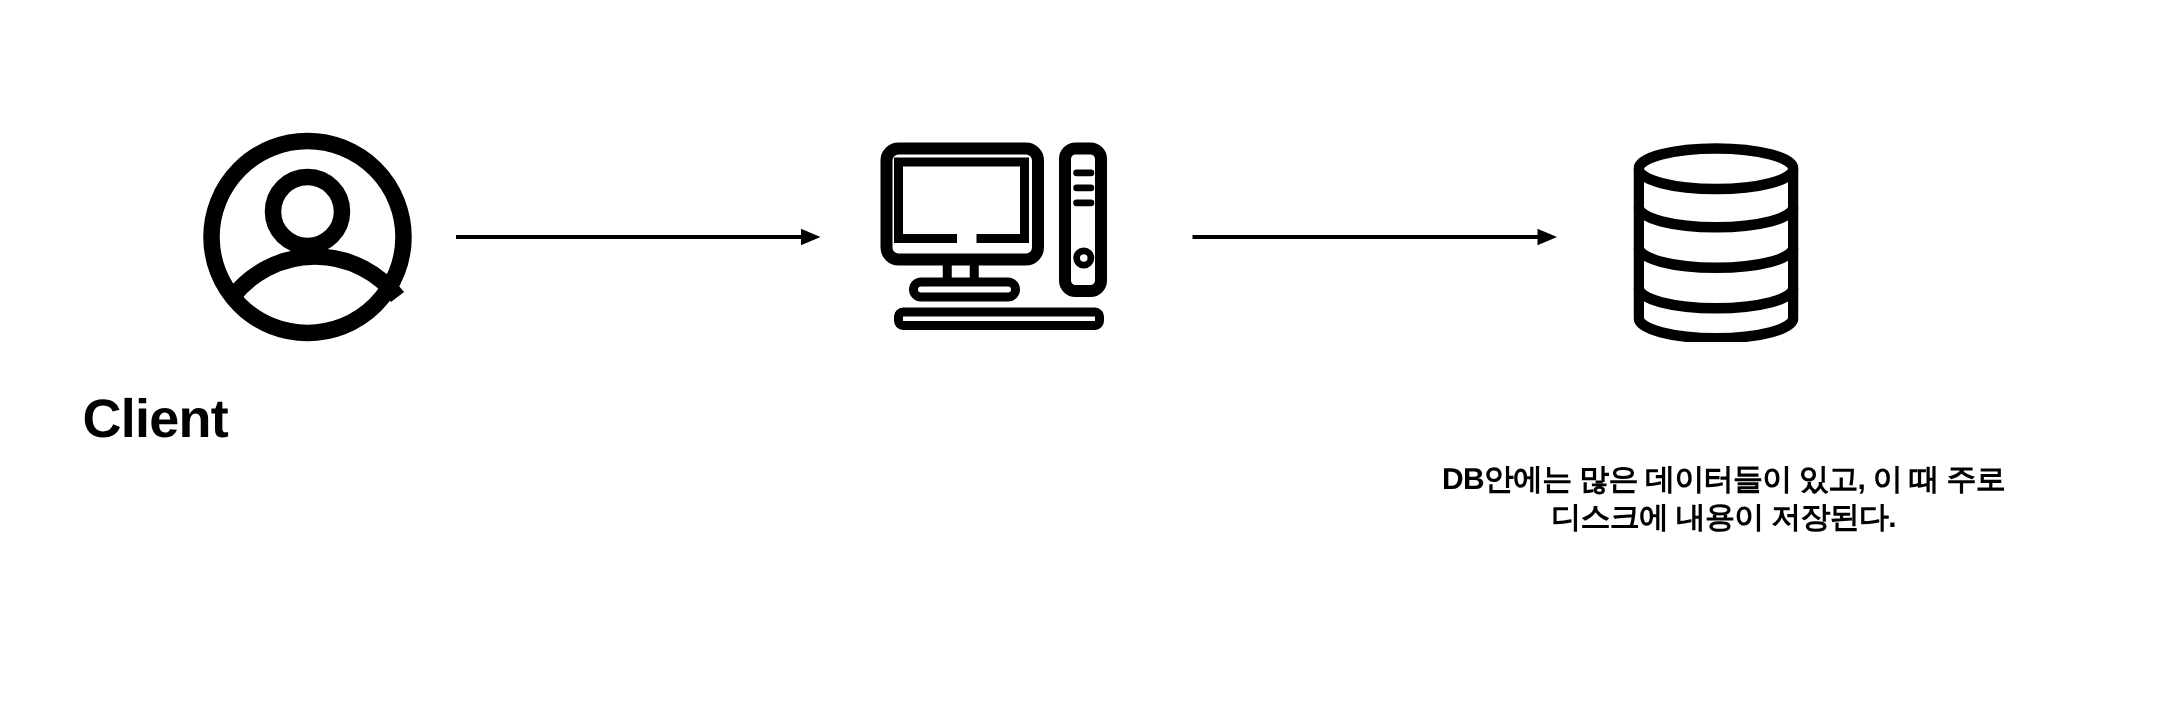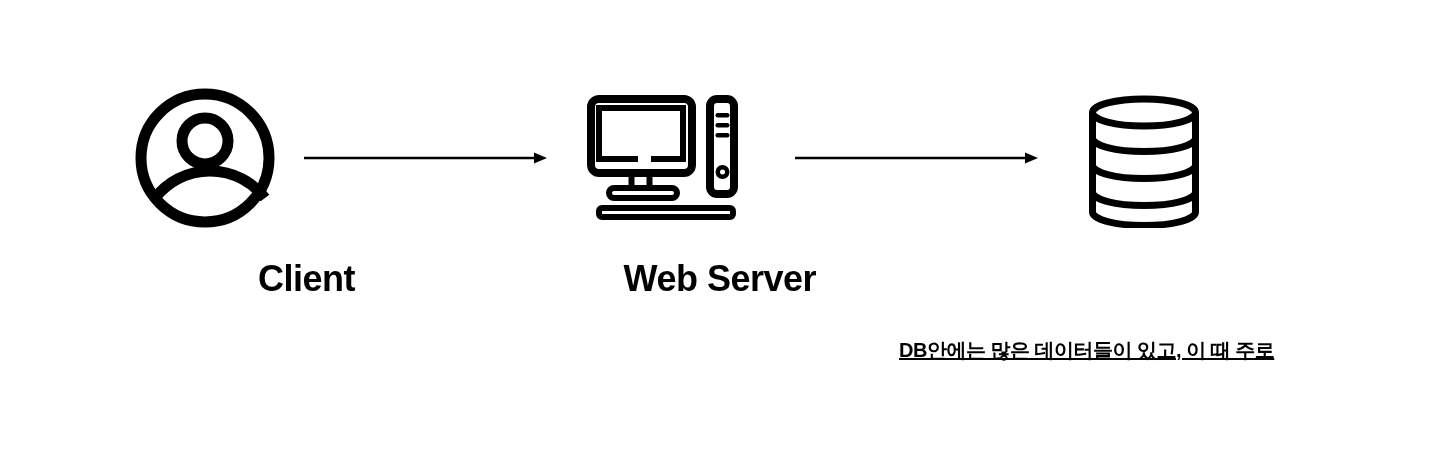--- a/index.html
+++ b/index.html
@@ -15,39 +15,39 @@
     color: var(--ink, #000000);
     overflow: hidden;
     font-family: "Liberation Sans", "DejaVu Sans", sans-serif;
   }
   .abs { position: absolute; }
   .icon-svg { display: block; }
   .icon-svg * { vector-effect: none; }
   .node-label {
     position: absolute;
     width: 300px;
-    text-align: right;
+    text-align: left;
     font-size: 36px;
     font-weight: 700;
     line-height: 36px;
     letter-spacing: -0.5px;
     color: var(--ink, #000000);
     white-space: nowrap;
   }
   .note {
     position: absolute;
     left: 899px;
-    top: 338px;
+    top: 308px;
     width: 500px;
+    text-align: center;
     font-size: 20px;
     font-weight: 700;
     line-height: 25px;
     letter-spacing: -0.5px;
     color: var(--ink, #000000);
-    text-decoration: underline;
   }
   .note div { white-space: nowrap; }
   .edge-svg { display: block; }
 </style>
 </head>
 <body>
 
 <div class="canvas">
 
   <div class="abs" style="left:135px; top:88px;">
@@ -104,19 +104,19 @@
         <path d="M 3.5 19.5 V 119 M 106.5 19.5 V 119"></path>
         <path d="M 3.5 45 A 51.5 13.5 0 0 0 106.5 45"></path>
         <path d="M 3.5 72 A 51.5 13.5 0 0 0 106.5 72"></path>
         <path d="M 3.5 99 A 51.5 13.5 0 0 0 106.5 99"></path>
         <path d="M 3.5 119 A 51.5 13.5 0 0 0 106.5 119"></path>
       </g>
     </svg>
   </div>
 
   <div class="node-label" style="left:55px;  top:261px;">Client</div>
-  <div class="node-label" style="left:516px; top:261px;">Web Server</div>
 
   <div class="note">
     <div>DB안에는 많은 데이터들이 있고, 이 때 주로</div>
+    <div>디스크에 내용이 저장된다.</div>
   </div>
 
 </div>
 
 </body></html>

